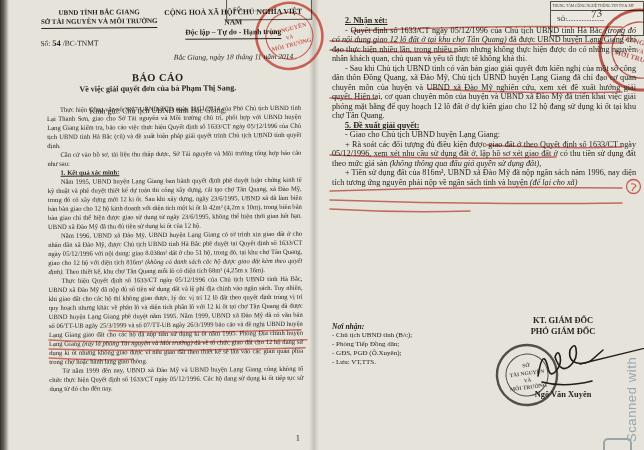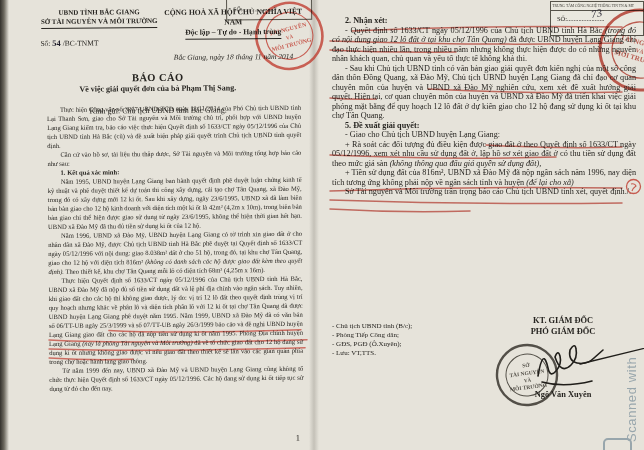--- a/index.html
+++ b/index.html
@@ -24,21 +24,21 @@
   .dateline{margin-top:13px;font-size:7.5px;font-weight:normal;font-style:italic;}
   .doc-title{text-align:center;font-weight:bold;font-size:10.5px;margin-top:9px;letter-spacing:.4px;}
   .doc-subtitle{text-align:center;font-weight:bold;font-size:8px;margin-top:1px;}
   .salute{text-align:center;font-size:8px;margin-top:13px;}
 
   
   .lp-flow{position:absolute;left:40px;right:8px;top:104px;font-size:6.6px;line-height:9px;text-align:justify;}
   .rp-flow{position:absolute;left:14px;right:8px;top:16px;font-size:8.2px;line-height:9.5px;text-align:justify;}
   .para{margin:0;}
   .ind{text-indent:13px;}
-  .b{font-weight:bold;}
+  .b{font-weight:bold;text-decoration:underline;}
   .i{font-style:italic;}
   .pageno{position:absolute;right:12px;bottom:6px;font-size:8.5px;}
 
   
   .cb-left{position:absolute;right:-4px;top:-9px;width:86px;height:30px;border:1px solid #56534a;
        font-size:6px;padding:15px 0 0 6px;box-sizing:border-box;}
   .cb-right{position:absolute;right:0;top:1px;width:94px;border:1px solid #56534a;box-sizing:border-box;background:rgba(248,246,240,.25);}
   .cb-right .tiny{font-size:6px;transform:scale(.62);transform-origin:0 50%;white-space:nowrap;
        border-bottom:none;color:#3c3a34;padding:1px 0 1px 2px;width:160%;}
   .cb-right .row2{border-top:1px solid #56534a;height:20px;font-size:6.5px;padding:4px 0 0 6px;position:relative;}
@@ -148,33 +148,33 @@
     <text x="44" y="55" text-anchor="middle" font-size="7" font-weight="bold" fill="#bf3a2e">MÔI TRƯỜNG</text>
   </svg>
 
   <div class="rp-flow">
       <p class="para ind"><span class="b">2. Nhận xét:</span></p>
       <p class="para ind"><span>- Quyết định số 1633/CT ngày 05/12/1996 của Chủ tịch UBND tỉnh Hà Bắc </span><span class="i">(trong đó có nội dung giao 12 lô đất ở tại khu chợ Tân Quang)</span><span> đã được UBND huyện Lạng Giang chỉ đạo thực hiện nhiều lần, trong nhiều năm nhưng không thực hiện được do có những nguyên nhân khách quan, chủ quan và yếu tố thực tế không khả thi.</span></p>
       <p class="para ind"><span>- Sau khi Chủ tịch UBND tỉnh có văn bản giao giải quyết đơn kiến nghị của một số công dân thôn Đồng Quang, xã Đào Mỹ, Chủ tịch UBND huyện Lạng Giang đã chỉ đạo cơ quan chuyên môn của huyện và UBND xã Đào Mỹ nghiên cứu, xem xét đề xuất hướng giải quyết. Hiện tại, cơ quan chuyên môn của huyện và UBND xã Đào Mỹ đã triển khai việc giải phóng mặt bằng để quy hoạch 12 lô đất ở dự kiến giao cho 12 hộ đang sử dụng ki ốt tại khu chợ Tân Quang.</span></p>
       <p class="para ind"><span class="b">5. Đề xuất giải quyết:</span></p>
       <p class="para ind"><span>- Giao cho Chủ tịch UBND huyện Lạng Giang:</span></p>
       <p class="para ind"><span>+ Rà soát các đối tượng đủ điều kiện được giao đất ở theo Quyết định số 1633/CT ngày 05/12/1996, xem xét nhu cầu sử dụng đất ở, lập hồ sơ xét giao đất ở có thu tiền sử dụng đất theo mức giá sàn </span><span class="i">(không thông qua đấu giá quyền sử dụng đất),</span></p>
-      <p class="para ind"><span>+ Tiền sử dụng đất của 816m², UBND xã Đào Mỹ đã nộp ngân sách năm 1996, nay diện tích tương ứng không phải nộp về ngân sách tỉnh và huyện </span><span class="i">(để lại cho xã)</span></p>
-      <p class="para ind"><span>Sở Tài nguyên và Môi trường trân trọng báo cáo Chủ tịch UBND tỉnh xét, quyết định./.</span></p>
+      <p class="para ind"><span>+ Tiền sử dụng đất của 816m², UBND xã Đào Mỹ đã nộp ngân sách năm 1996, nay diện tích tương ứng nguyên phải nộp về ngân sách tỉnh và huyện </span><span class="i">(để lại cho xã)</span></p>
     </div>
 
   <svg class="red-note" viewBox="0 0 17 17">
     <circle cx="8.5" cy="8.5" r="7" fill="none" stroke="#bf3a2e" stroke-width="1.3"></circle>
     <path d="M6,6 q4,-1 5,2 q-3,2 -4,5" fill="none" stroke="#bf3a2e" stroke-width="1.1"></path>
   </svg>
 
   <div class="rp-footer">
     <div class="noi-nhan">
+      <div class="nn-label">Nơi nhận:</div>
       <div class="nn-item">- Chủ tịch UBND tỉnh (B/c);</div>
-      <div class="nn-item">- Phòng Tiếp Công dân;</div>
+      <div class="nn-item">- Phòng Tiếp Đồng dân;</div>
       <div class="nn-item">- GĐS, PGĐ (Ô.Xuyên);</div>
       <div class="nn-item">- Lưu: VT,TTS.</div>
     </div>
     <div class="sign-block">
       <div class="sign-t">KT. GIÁM ĐỐC</div>
       <div class="sign-t">PHÓ GIÁM ĐỐC</div>
 
       <svg class="stamp stamp-sign" viewBox="0 0 66 66">
         <circle cx="33" cy="33" r="30" fill="none" stroke="#45423c" stroke-width="2.4"></circle>
         <circle cx="33" cy="33" r="21" fill="none" stroke="#45423c" stroke-width="1"></circle>

